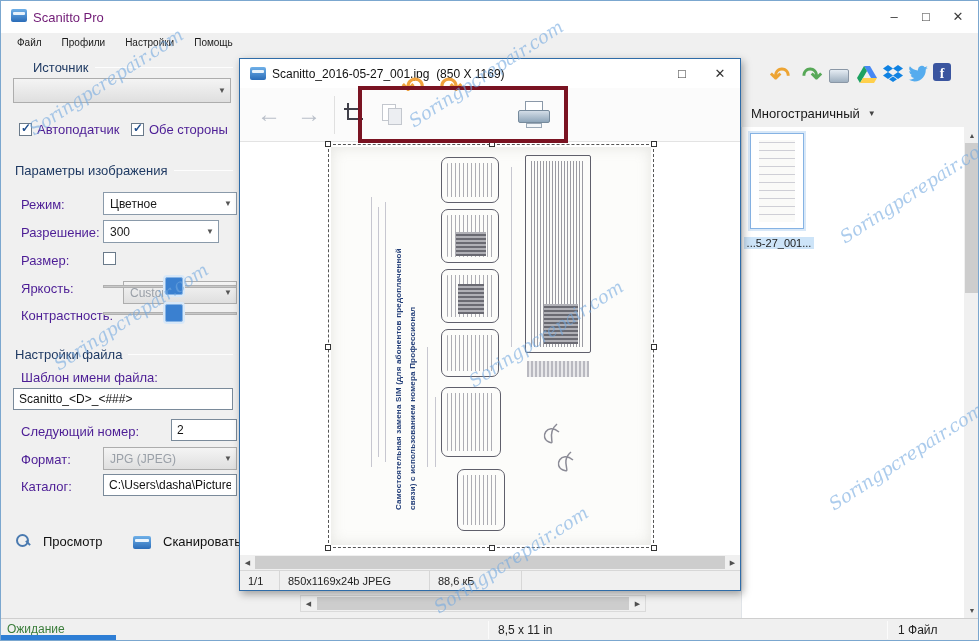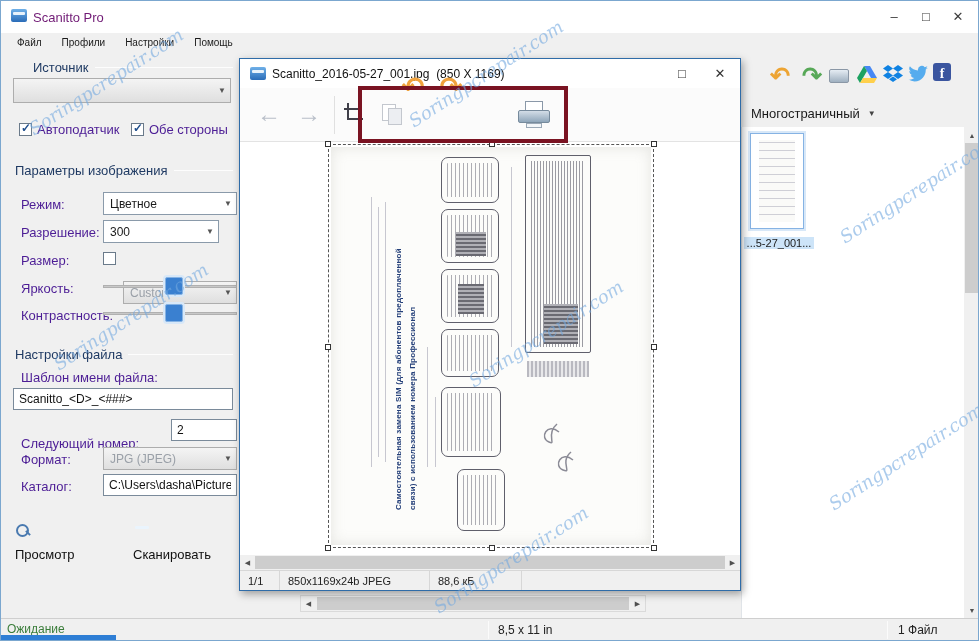--- a/index.html
+++ b/index.html
@@ -33,22 +33,22 @@
   .combo.disabled { background:linear-gradient(#f4f4f4,#dfdfdf); border-color:#adadad; color:#9aa0a8; }
   .textbox { position:absolute; height:22px; background:#fff; border:1px solid #7a8a9a;
              font-family:"Liberation Sans",sans-serif; font-size:12px; padding:0 5px; color:#111; }
   .checkbox { position:absolute; width:13px; height:13px; background:#fff; border:1px solid #6a7a8a; }
   .checkbox .mark { position:absolute; left:1px; top:-3px; font-size:12px; font-weight:bold; color:#1f4e8c; }
   .slider { position:absolute; height:20px; }
   .slider .track { position:absolute; left:0; right:0; top:9px; height:3px; background:#c8c8c8;
                    border:1px solid #b0b0b0; }
   .slider .thumb { position:absolute; left:calc(50% - 5px); top:1px; width:10px; height:18px;
                    background:#3a80d0; border-radius:2px; }
-  .flat-btn { position:absolute; display:flex; align-items:flex-start; gap:24px; height:26px;
-              padding:0 6px; font-size:13px; background:transparent; border:none; color:#111;flex-direction:column; }
+  .flat-btn { position:absolute; display:flex; align-items:flex-end; gap:12px; height:26px;
+              padding:0 6px; font-size:13px; background:transparent; border:none; color:#111; }
   .mag-icon { position:relative; width:16px; height:16px; }
   .mag-icon::before { content:""; position:absolute; left:1px; top:1px; width:9px; height:9px;
               border:2px solid #4a7ab0; border-radius:50%; }
   .mag-icon::after { content:""; position:absolute; left:10px; top:9px; width:6px; height:2px;
               background:#4a7ab0; transform:rotate(45deg); }
   .scanner-icon { position:relative; width:18px; height:13px;
               background:linear-gradient(#6fb0e8,#2a6cb8); border-radius:2px; }
   .scanner-icon::after { content:""; position:absolute; left:2px; top:3px; right:2px; height:3px;
               background:#eaf4fd; border-radius:1px; }
 
@@ -227,21 +227,21 @@
     </div>
 
     <div class="group-title" style="left:14px; top:290px; right:6px;">
       <span>Настройки файла</span>
         <span class="rule" style="flex:1"></span>
     </div>
 
     <span class="lbl" style="left:20px; top:313px;">Шаблон имени файла:</span>
     <input class="textbox" style="left: 12px; top: 331px; width: 220px;" value="Scanitto_&lt;D&gt;_&lt;###&gt;">
 
-    <span class="lbl" style="left:20px; top:367px;margin-top:12px;">Следующий номер:</span>
+    <span class="lbl" style="left:20px; top:367px;">Следующий номер:</span>
     <input class="textbox" style="left: 170px; top: 362px; width: 66px;" value="2">
 
     <span class="lbl" style="left:20px; top:395px;">Формат:</span>
     <div class="combo disabled" style="left:102px; top:390px; width:134px;">
       <span>JPG (JPEG)</span>
         <span class="arr">▼</span>
     </div>
 
     <span class="lbl" style="left:20px; top:422px;">Каталог:</span>
     <input class="textbox" style="left: 102px; top: 417px; width: 134px;" value="C:\Users\dasha\Pictures">

